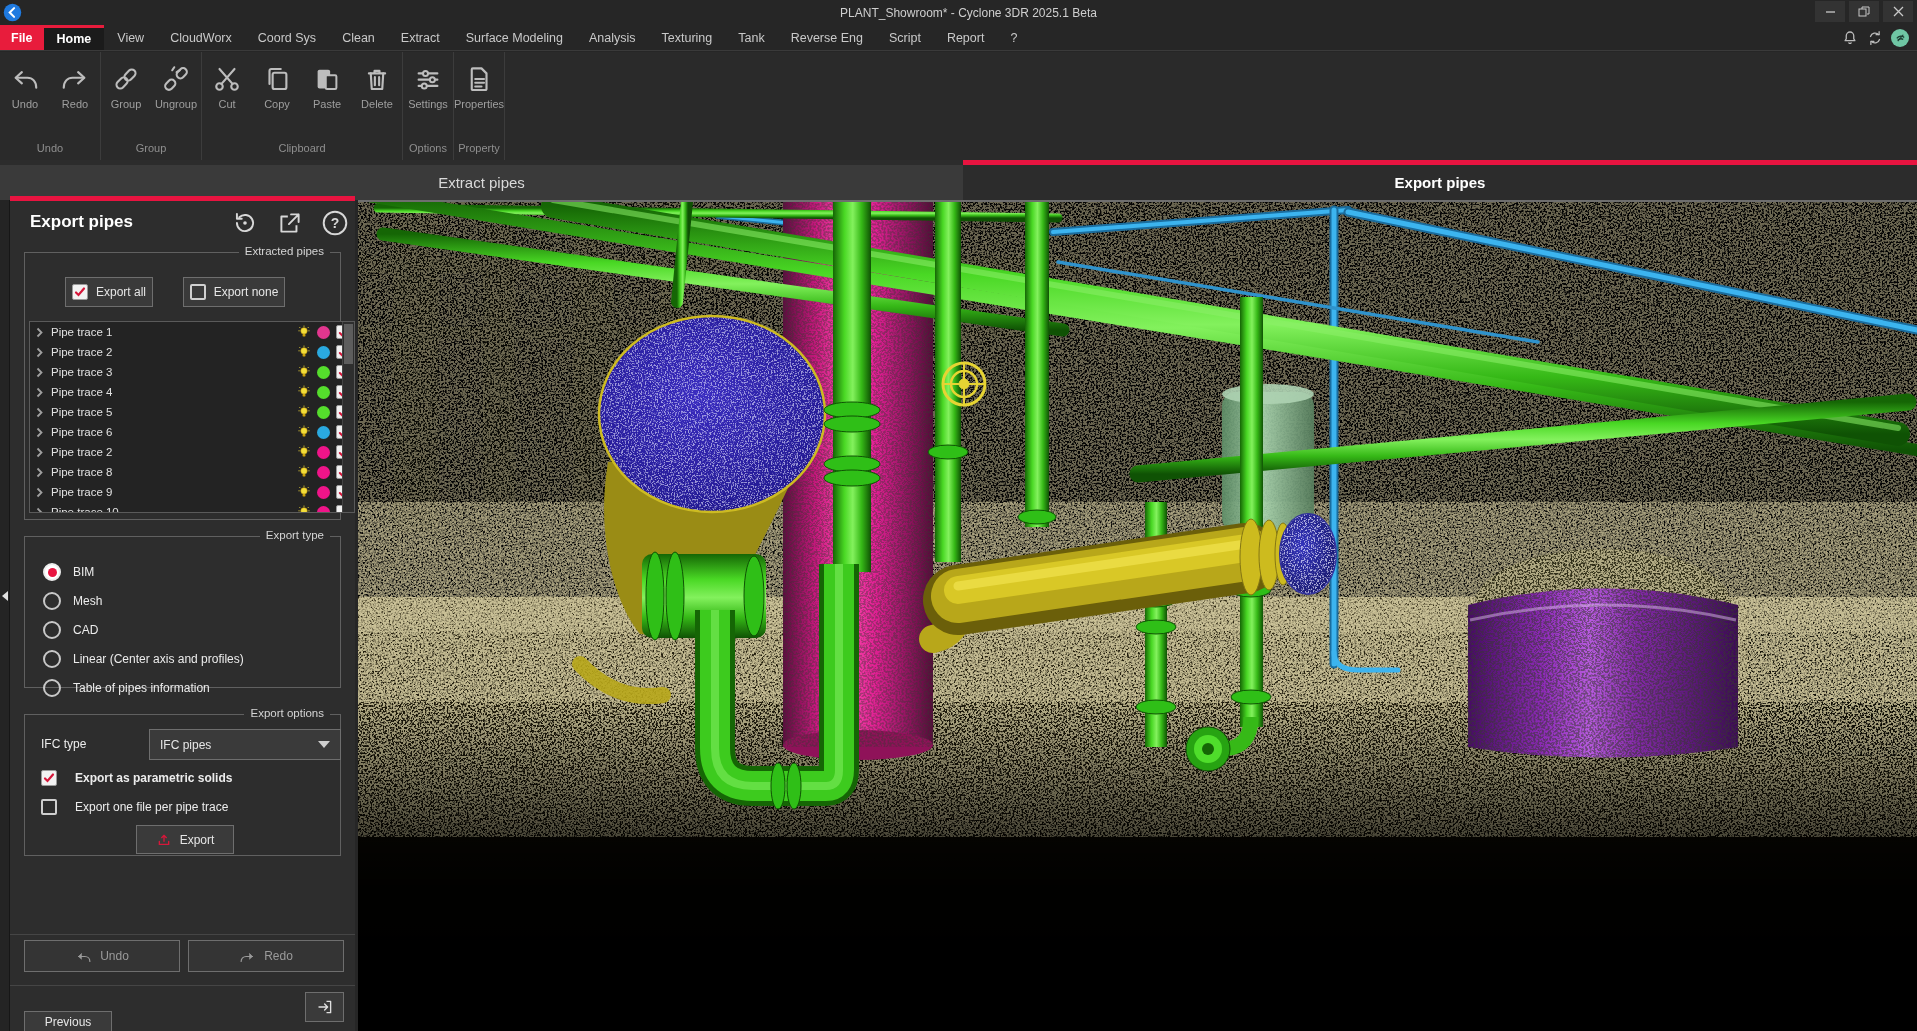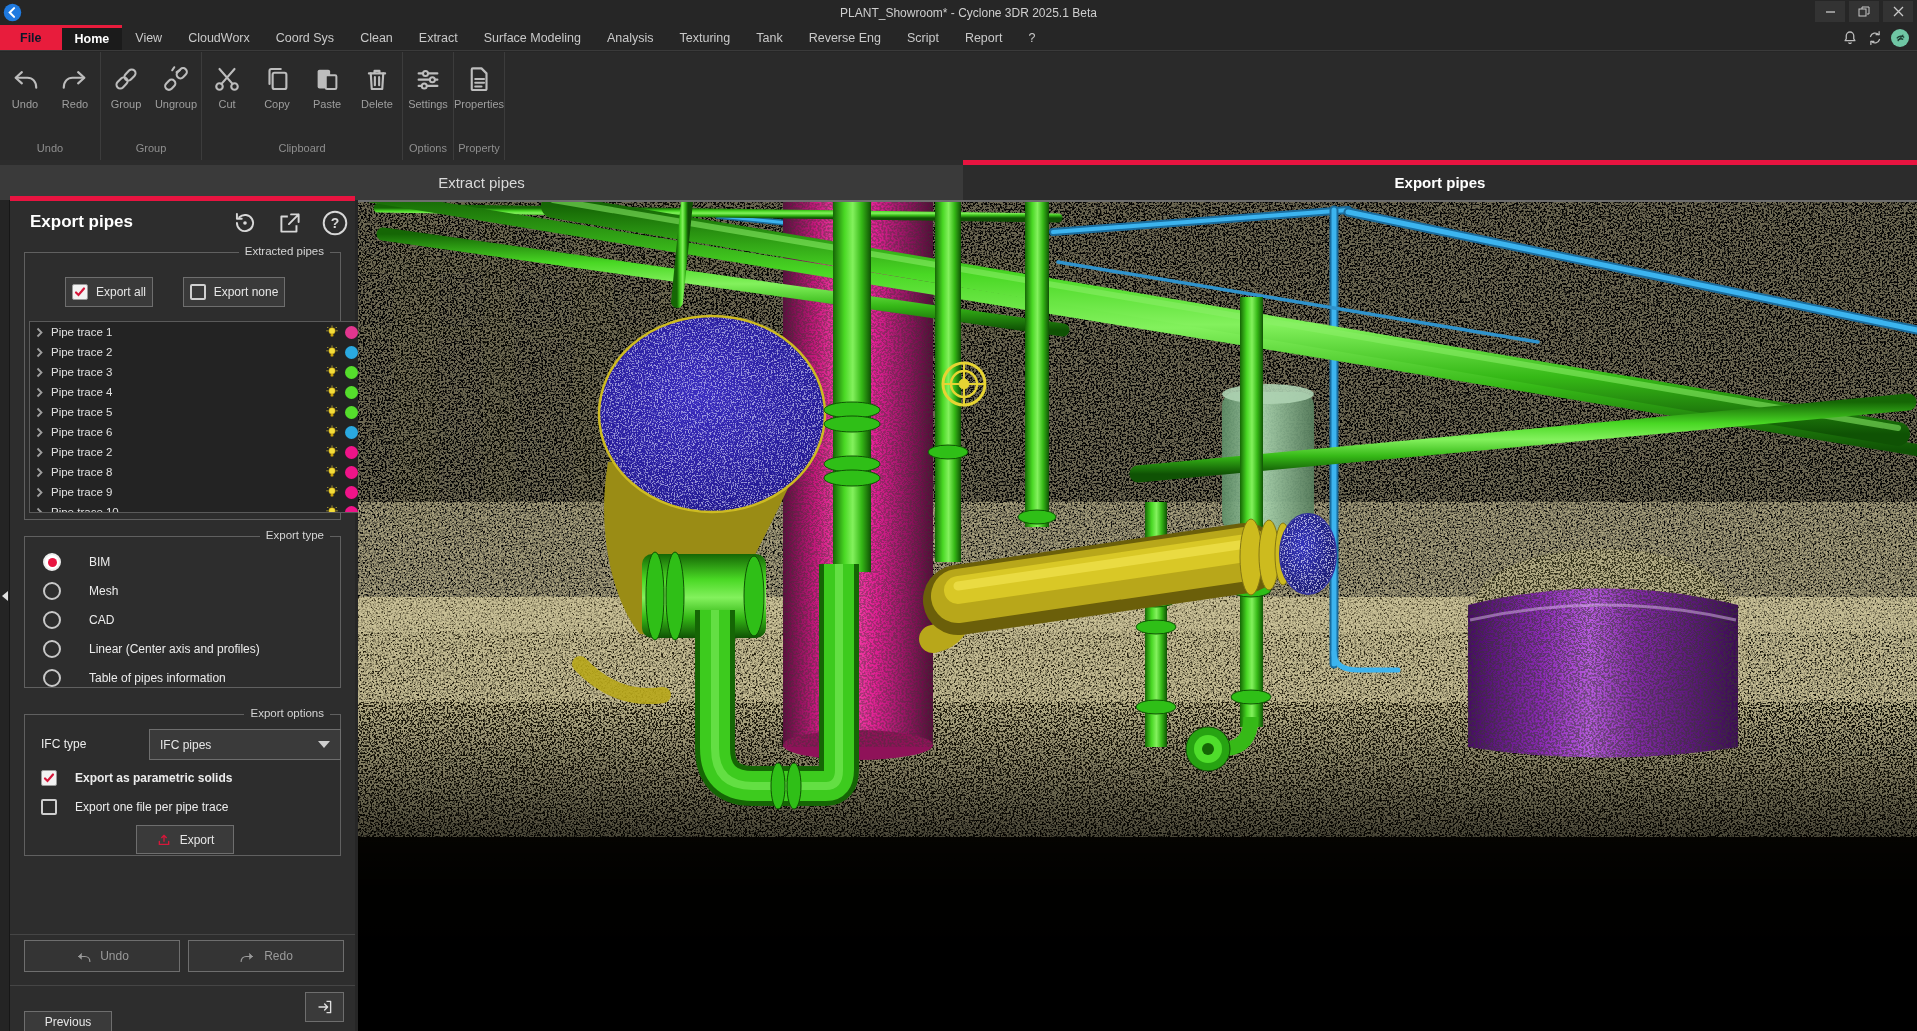--- a/index.html
+++ b/index.html
@@ -7,21 +7,21 @@
   #app{position:relative;width:1917px;height:1031px;background:#262626;overflow:hidden;color:#d8d8d8;}
   
   .titlebar{position:absolute;left:0;top:0;width:100%;height:25px;background:#262626;display:flex;align-items:center;}
   .appicon{width:19px;height:19px;margin-left:3px;}
   .title{position:absolute;left:0;right:0;text-align:center;font-size:12px;color:#cfcfcf;padding-left:20px;}
   .winbtns{position:absolute;right:4px;top:1px;display:flex;gap:4px;}
   .winbtn{width:30px;height:21px;display:flex;align-items:center;justify-content:center;color:#c9c9c9;font-size:12px;background:#333;cursor:default;}
   
   .menubar{position:absolute;left:0;top:25px;width:100%;height:26px;background:#262626;display:flex;align-items:stretch;border-bottom:1px solid #3a3a3a;}
   .menu-item{padding:0 13px;display:flex;align-items:center;font-size:12.5px;color:#c9c9c9;}
-  .menu-item.file{background:#e81c3c;color:#0f172a;font-weight:bold;padding:0 20px;}
+  .menu-item.file{background:#e81c3c;color:#ffffff;font-weight:bold;padding:0 11px;}
   .menu-item.active{background:#1b1b1b;color:#fff;border-top:3px solid #e81c3c;font-weight:bold;}
   .menubar-icons{margin-left:auto;display:flex;align-items:center;gap:7px;padding-right:8px;}
   .mb-ic{width:18px;height:18px;}
   .status-circle{width:18px;height:18px;border-radius:50%;background:#6fc6a4;display:flex;align-items:center;justify-content:center;}
   
   .ribbon{position:absolute;left:0;top:52px;width:100%;height:108px;background:#2a2a2a;display:flex;}
   .rgroup{display:flex;flex-direction:column;border-right:1px solid #3c3c3c;padding-top:6px;}
   .rbtns{display:flex;flex:1;}
   .rbtn{width:50px;display:flex;flex-direction:column;align-items:center;justify-content:flex-start;gap:4px;padding-top:6px;}
   .rbtn svg{width:30px;height:30px;}
@@ -42,30 +42,30 @@
   .panel-title{position:absolute;left:20px;top:16px;font-size:17px;font-weight:bold;color:#fff;}
   .ph-ic{position:absolute;top:13px;width:28px;height:28px;}
   .fieldset{position:absolute;left:14px;width:317px;border:1px solid #606060;}
   .legend{position:absolute;right:10px;top:-8px;background:#2d2d2d;padding:0 6px;font-size:11.5px;color:#d5d5d5;}
   .btn{background:#3a3a3a;border:1px solid #6e6e6e;color:#e6e6e6;font-size:12px;display:flex;align-items:center;justify-content:center;gap:8px;cursor:default;}
   .chk{width:16px;height:16px;border-radius:2px;display:flex;align-items:center;justify-content:center;}
   .chk.on{background:#f2f2f2;border:1px solid #9a9a9a;}
   .chk.off{background:transparent;border:2px solid #d0d0d0;}
   .chk.off.dark{border-color:#cfcfcf;}
   
-  .list{position:absolute;left:4px;top:68px;width:354px;height:192px;background:#232323;border:1px solid #5a5a5a;overflow:hidden;}
+  .list{position:absolute;left:4px;top:68px;width:326px;height:192px;background:#232323;border:1px solid #5a5a5a;overflow:hidden;}
   .lrow{height:20px;display:flex;align-items:center;padding-left:6px;font-size:11.5px;color:#e2e2e2;}
   .lrow .name{margin-left:8px;}
   .lrow .sp{flex:1;}
   .dot{width:13px;height:13px;border-radius:50%;margin:0 6px;}
   .lchk{width:14px;height:14px;border-radius:2px;background:#f2f2f2;border:1px solid #999;display:flex;align-items:center;justify-content:center;margin-right:4px;}
   .vscroll{position:absolute;right:0;top:0;width:12px;height:100%;background:#2e2e2e;border-left:1px solid #444;}
   .vthumb{position:absolute;left:1px;top:2px;width:9px;height:40px;background:#5d5d5d;}
   
-  .radio-row{position:absolute;left:18px;display:flex;align-items:center;gap:28px;font-size:12px;color:#ececec;}
+  .radio-row{position:absolute;left:18px;display:flex;align-items:center;gap:12px;font-size:12px;color:#ececec;margin-top:10px;}
   .radio{width:18px;height:18px;border-radius:50%;border:2px solid #c8c8c8;background:transparent;display:flex;align-items:center;justify-content:center;}
   .radio.sel{background:#fff;border-color:#ededed;}
   .radio.sel .rdot{width:9px;height:9px;border-radius:50%;background:#e81440;}
   
   .select{position:absolute;left:124px;top:14px;width:192px;height:31px;background:#3a3a3a;border:1px solid #6e6e6e;display:flex;align-items:center;padding:0 10px;font-size:12px;color:#e6e6e6;}
   .caret{margin-left:auto;width:0;height:0;border-left:6px solid transparent;border-right:6px solid transparent;border-top:7px solid #cfcfcf;}
   .optrow{position:absolute;left:16px;display:flex;align-items:center;gap:18px;font-size:12px;color:#ececec;font-weight:bold;}
   .optrow.normal{font-weight:normal;}
   .divider{position:absolute;left:0;width:100%;border-top:1px solid #454545;}
   .gray-lbl{color:#9a9a9a;}

